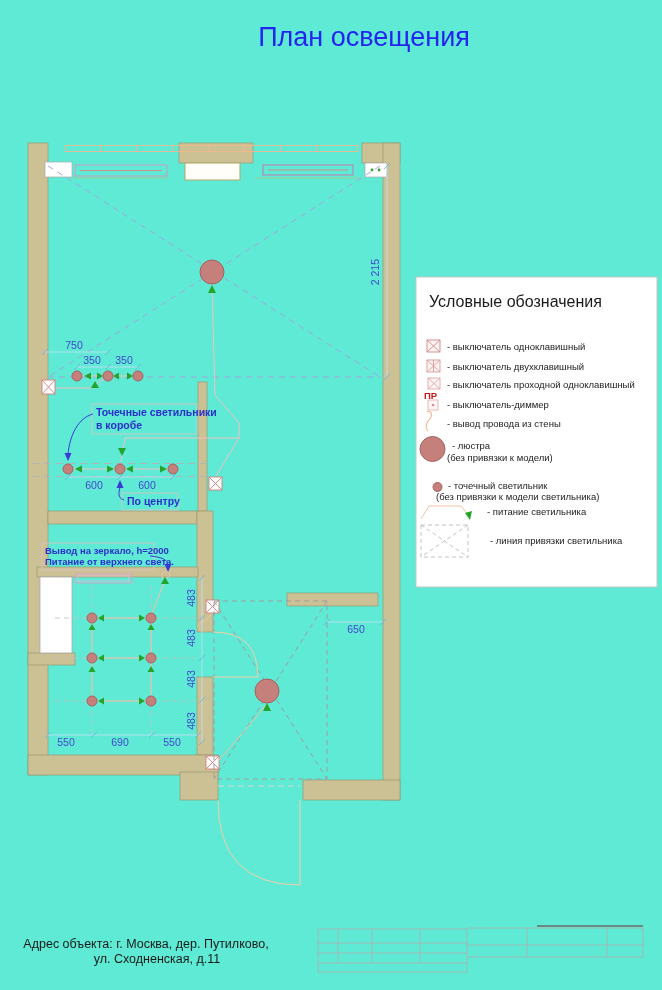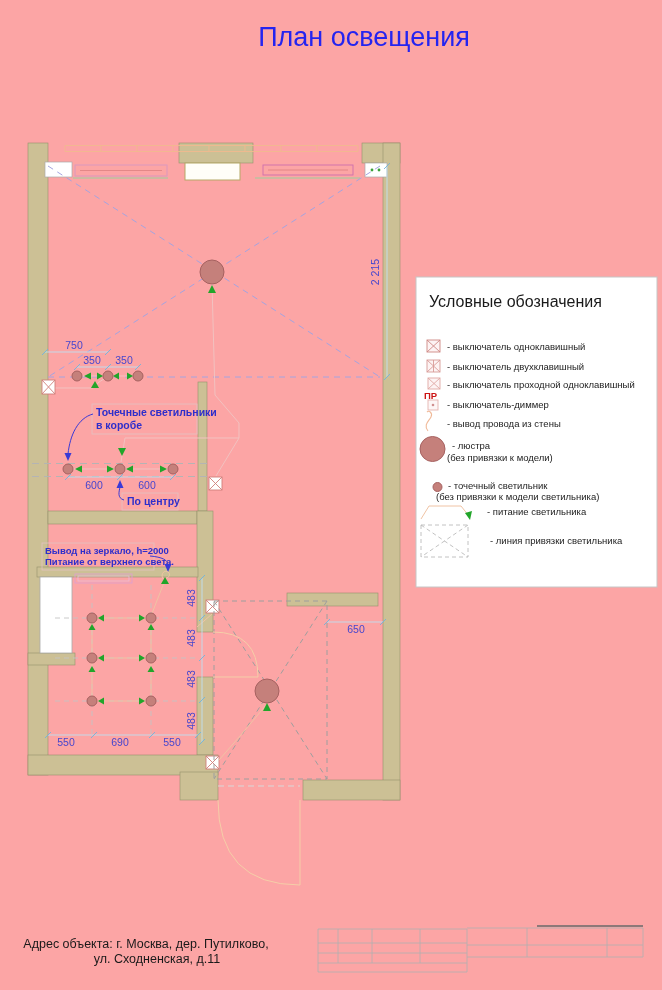--- a/index.html
+++ b/index.html
@@ -1,17 +1,17 @@
 <!DOCTYPE html>
 <html><head>
 <meta charset="utf-8">
 <style>
   html,body{margin:0;padding:0;background:#ffffff;width:662px;height:990px;overflow:hidden;}
   body{font-family:"Liberation Sans", sans-serif;}
-  #stage{position:relative;width:662px;height:990px;background:#fca5a5;}
+  #stage{position:relative;width:662px;height:990px;background:#5eead4;}
   svg{position:absolute;left:0;top:0;}
   svg text{font-family:"Liberation Sans", sans-serif;}
 </style>
 </head>
 <body>
 
 <div id="stage">
 <svg width="662" height="990" viewBox="0 0 662 990">
 
   <text x="364" y="46" font-size="27" fill="#2424f0" text-anchor="middle">План освещения</text>

